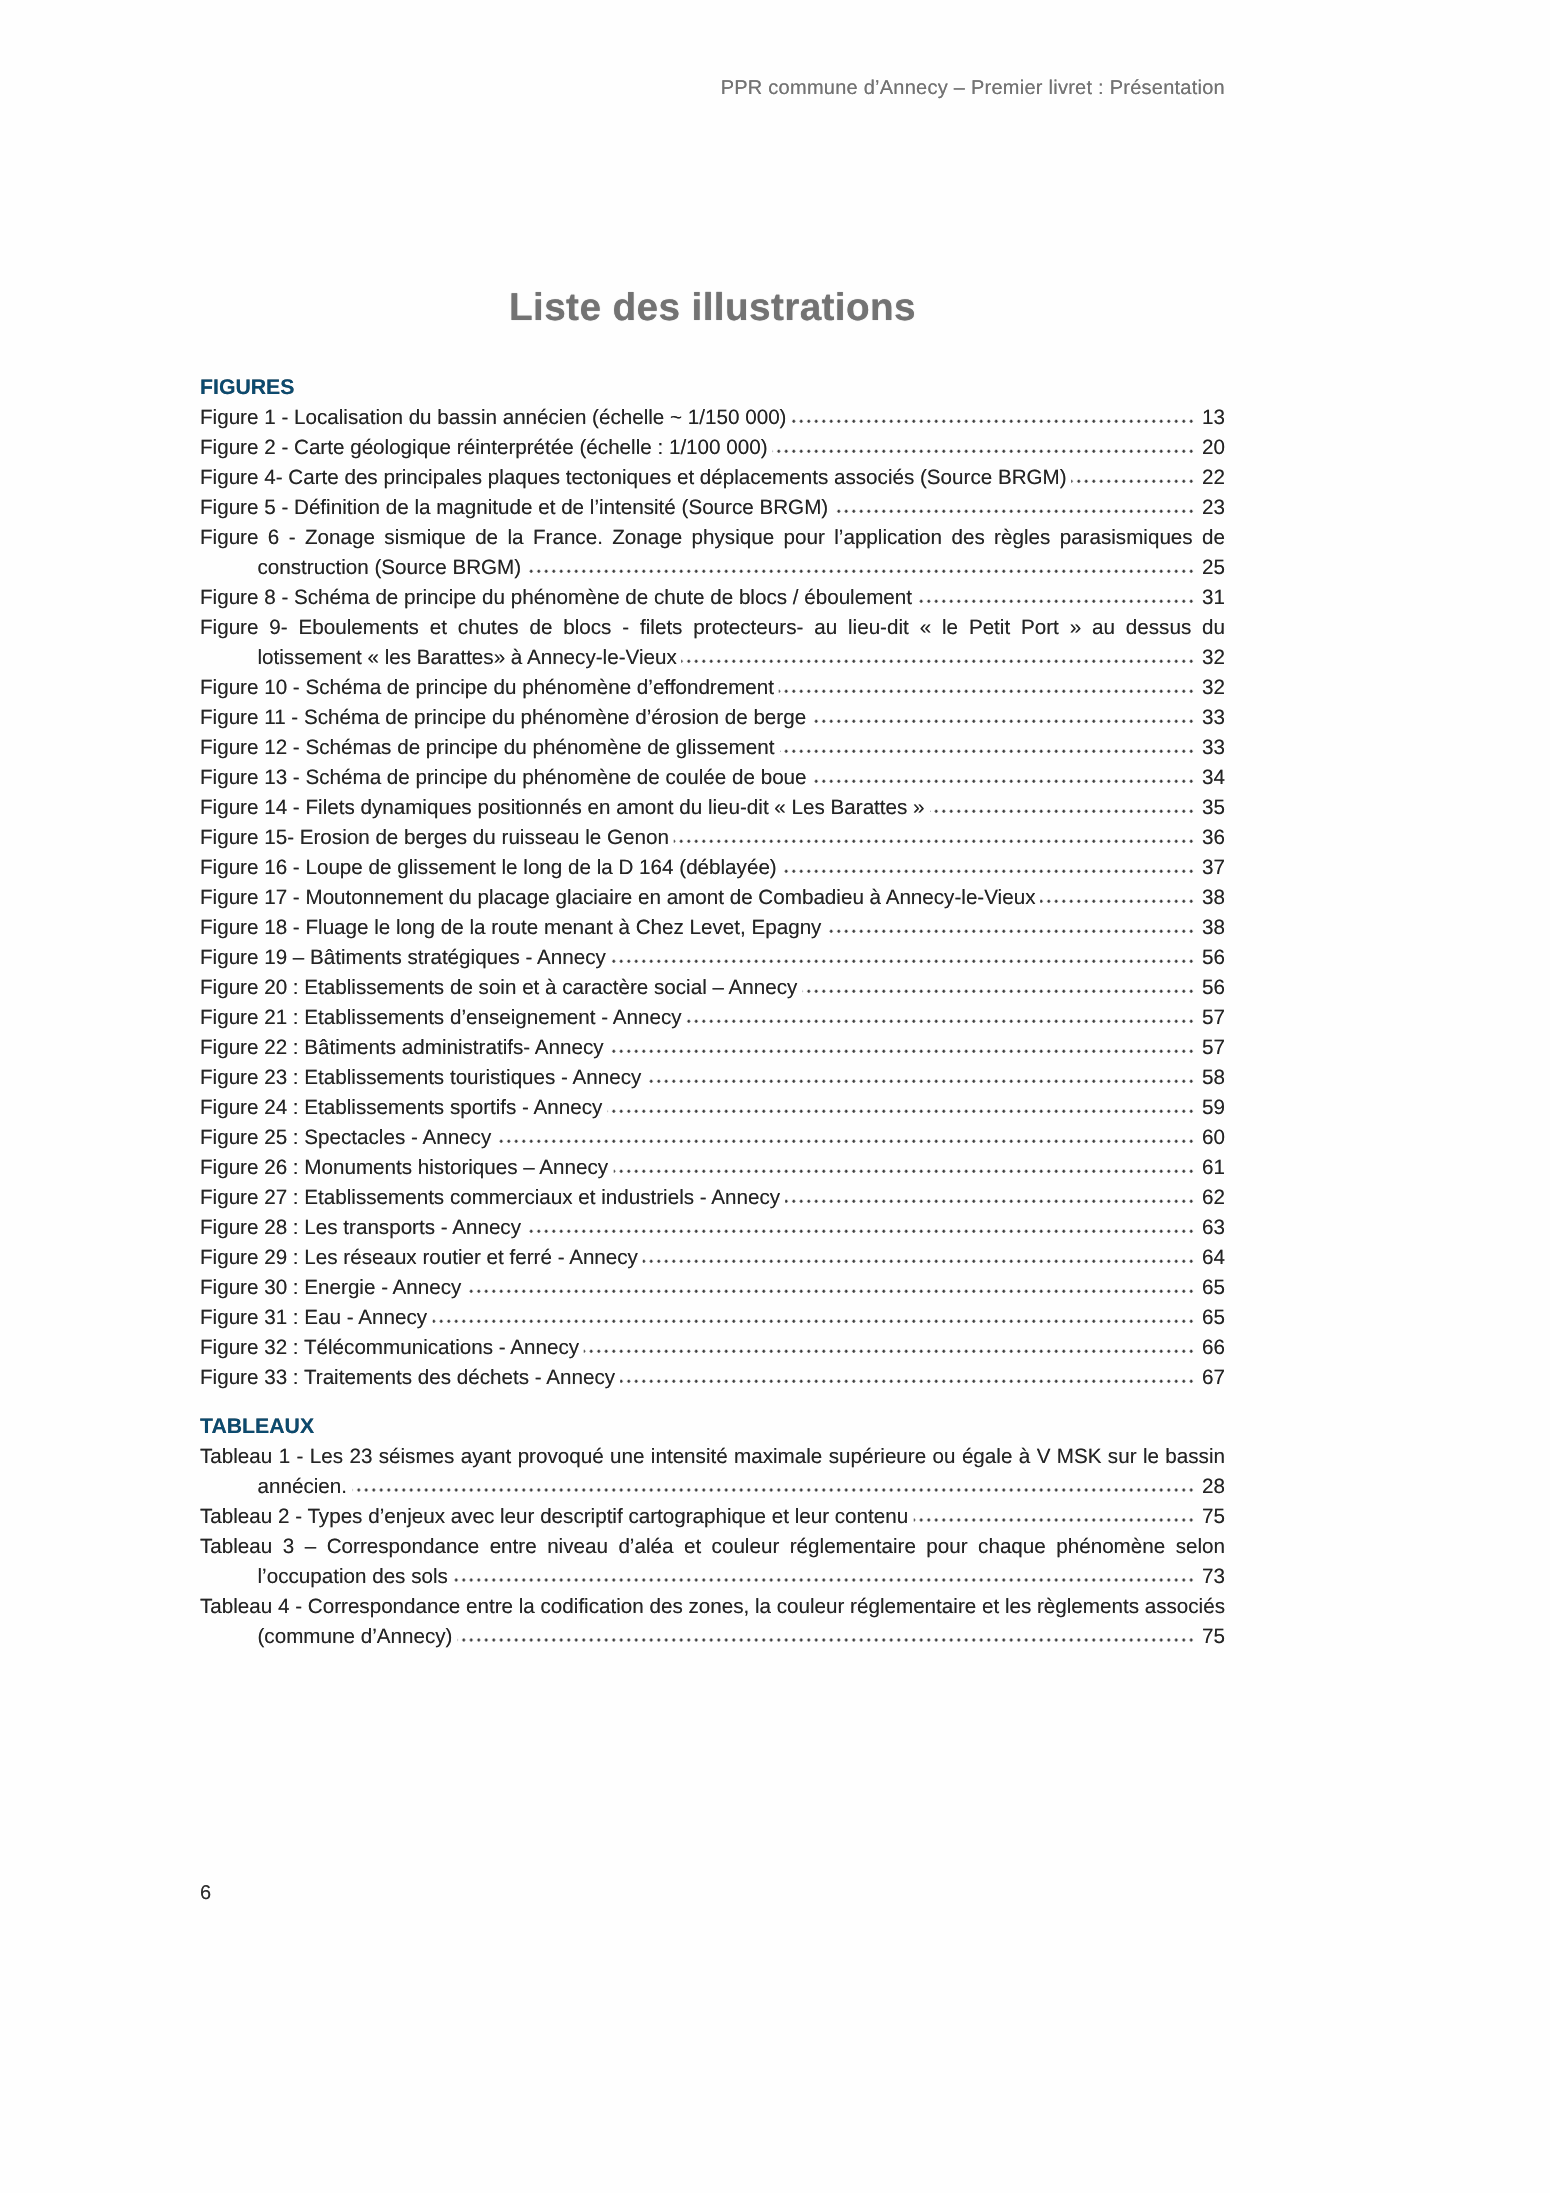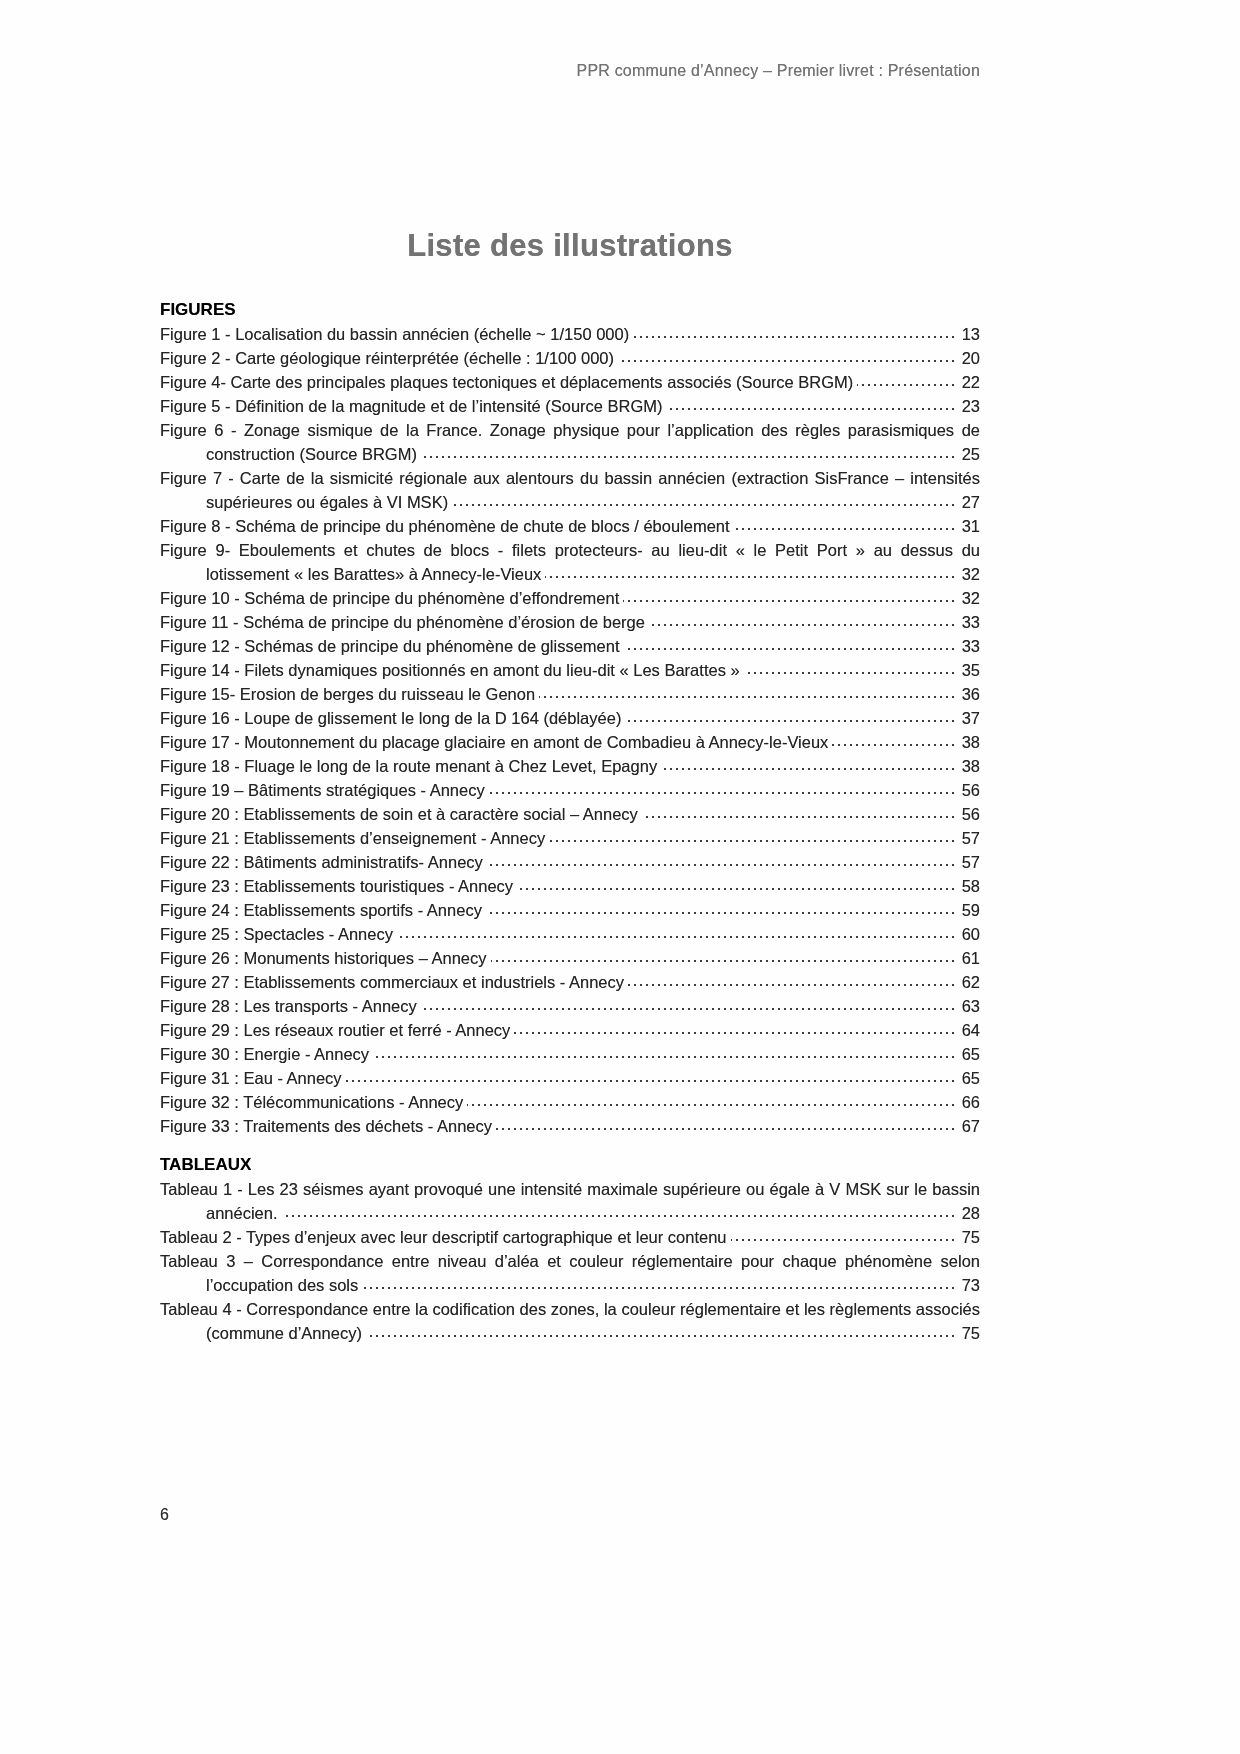--- a/index.html
+++ b/index.html
@@ -33,21 +33,21 @@
     letter-spacing: 0.3px;
     margin-top: 148px;
     text-shadow: 0 0 0.6px rgba(0,0,0,0.5);
   }
   .toc { margin-top: 34px; }
   .toc-section + .toc-section { margin-top: 15px; }
   .section-heading {
     font-weight: bold;
     font-size: 17px;
     line-height: 24px;
-    color: #000000;
+    color: #0c4a6e;
     text-shadow: 0 0 0.5px rgba(0,0,0,0.5);
   }
   .toc-entry {
     position: relative;
     font-size: 16.5px;
     line-height: 24px;
     padding-left: 46px;
     text-indent: -46px;
     text-align: justify;
     text-shadow: 0 0 0.5px rgba(0,0,0,0.45);
@@ -108,23 +108,20 @@
   </div>
 
   <div class="toc-entry">
     <span class="entry-text">Figure 5 - Définition de la magnitude et de l’intensité (Source BRGM)</span><span class="entry-page">23</span>
   </div>
 
   <div class="toc-entry">
     <span class="entry-text">Figure 6 - Zonage sismique de la France. Zonage physique pour l’application des règles parasismiques de construction (Source BRGM)</span><span class="entry-page">25</span>
   </div>
 
-  <div class="toc-entry">
-    <span class="entry-text">Figure 7 - Carte de la sismicité régionale aux alentours du bassin annécien (extraction SisFrance – intensités supérieures ou égales à VI MSK)</span><span class="entry-page">27</span>
-  </div>
 
   <div class="toc-entry">
     <span class="entry-text">Figure 8 - Schéma de principe du phénomène de chute de blocs / éboulement</span><span class="entry-page">31</span>
   </div>
 
   <div class="toc-entry">
     <span class="entry-text">Figure 9- Eboulements et chutes de blocs - filets protecteurs-  au lieu-dit « le Petit Port » au dessus du lotissement « les Barattes» à Annecy-le-Vieux</span><span class="entry-page">32</span>
   </div>
 
   <div class="toc-entry">
@@ -132,20 +129,23 @@
   </div>
 
   <div class="toc-entry">
     <span class="entry-text">Figure 11 - Schéma de principe du phénomène d’érosion de berge</span><span class="entry-page">33</span>
   </div>
 
   <div class="toc-entry">
     <span class="entry-text">Figure 12 - Schémas de principe du phénomène de glissement</span><span class="entry-page">33</span>
   </div>
 
+  <div class="toc-entry">
+    <span class="entry-text">Figure 13 - Schéma de principe du phénomène de coulée de boue</span><span class="entry-page">34</span>
+  </div>
 
   <div class="toc-entry">
     <span class="entry-text">Figure 14 - Filets dynamiques positionnés en amont du lieu-dit « Les Barattes »</span><span class="entry-page">35</span>
   </div>
 
   <div class="toc-entry">
     <span class="entry-text">Figure 15- Erosion de berges du ruisseau le Genon</span><span class="entry-page">36</span>
   </div>
 
   <div class="toc-entry">

